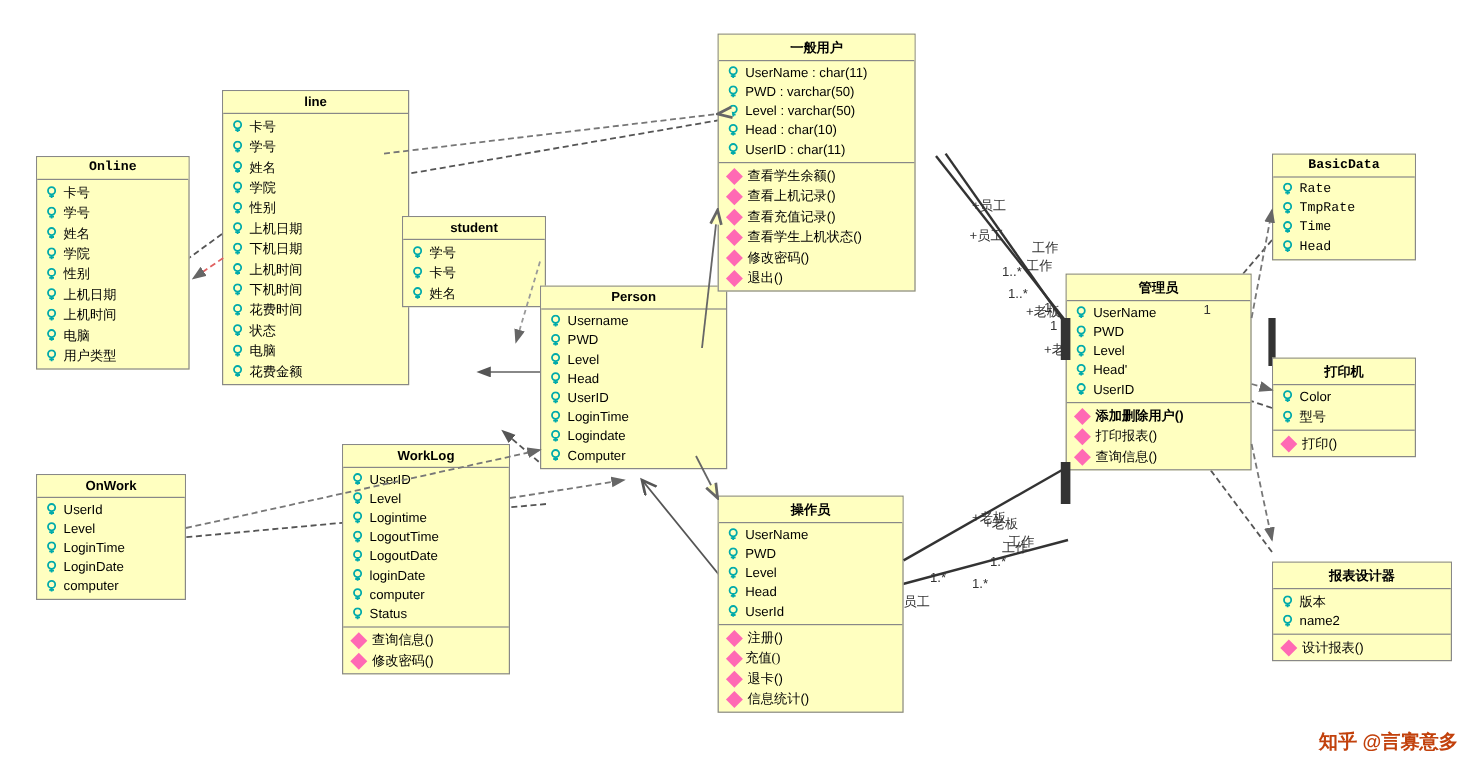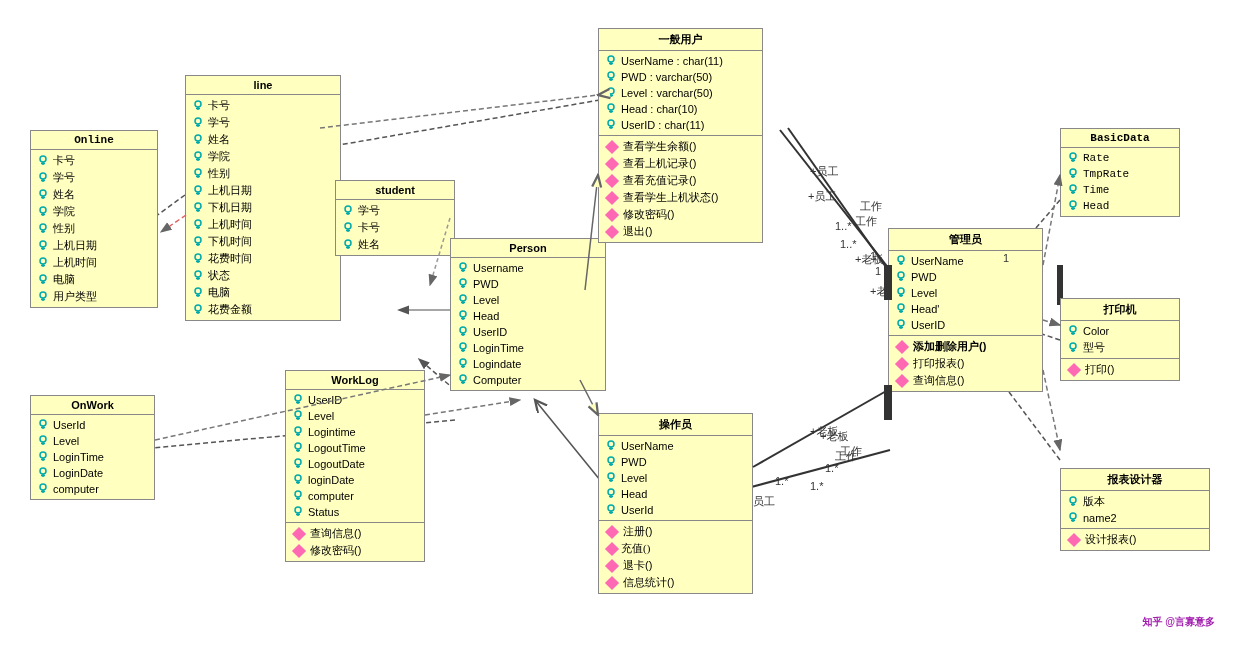--- a/index.html
+++ b/index.html
@@ -68,22 +68,22 @@
       top: 0;
       left: 0;
       width: 1235px;
       height: 649px;
       pointer-events: none;
     }
     .watermark {
       position: absolute;
       bottom: 20px;
       right: 20px;
-      font-size: 10px;
-      color: #a21caf;
+      font-size: 16px;
+      color: #c2410c;
       font-weight: bold;
     }
   </style>
 </head>
 <body>
 
 <div class="diagram-canvas">
 
   <svg class="connector-svg">
 

